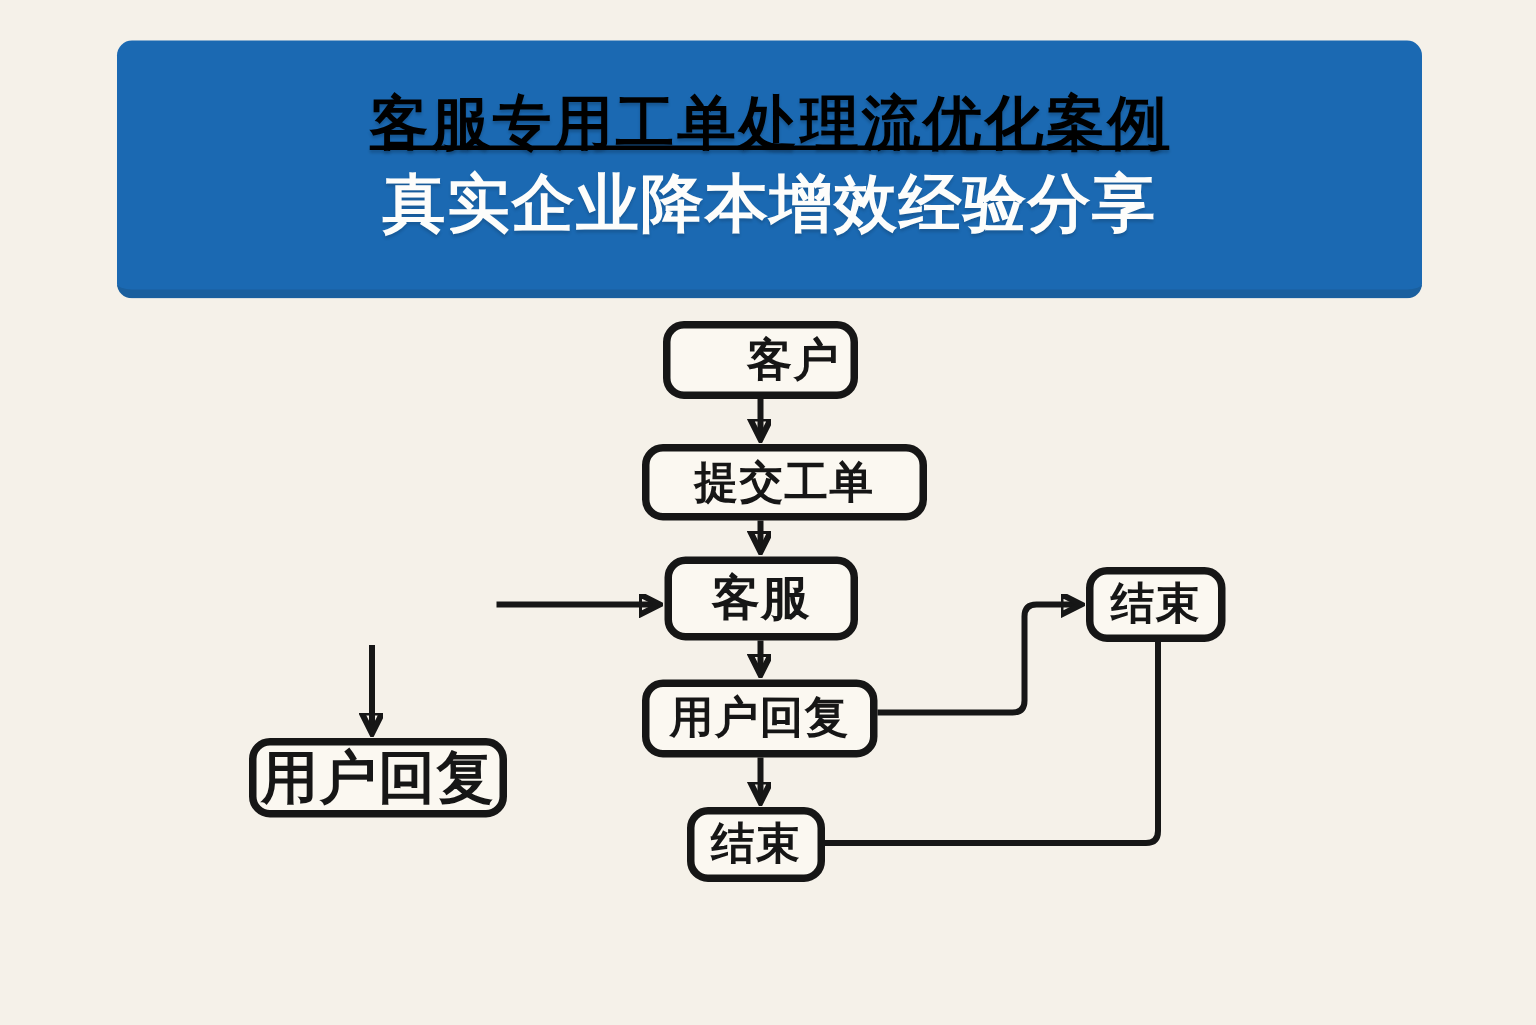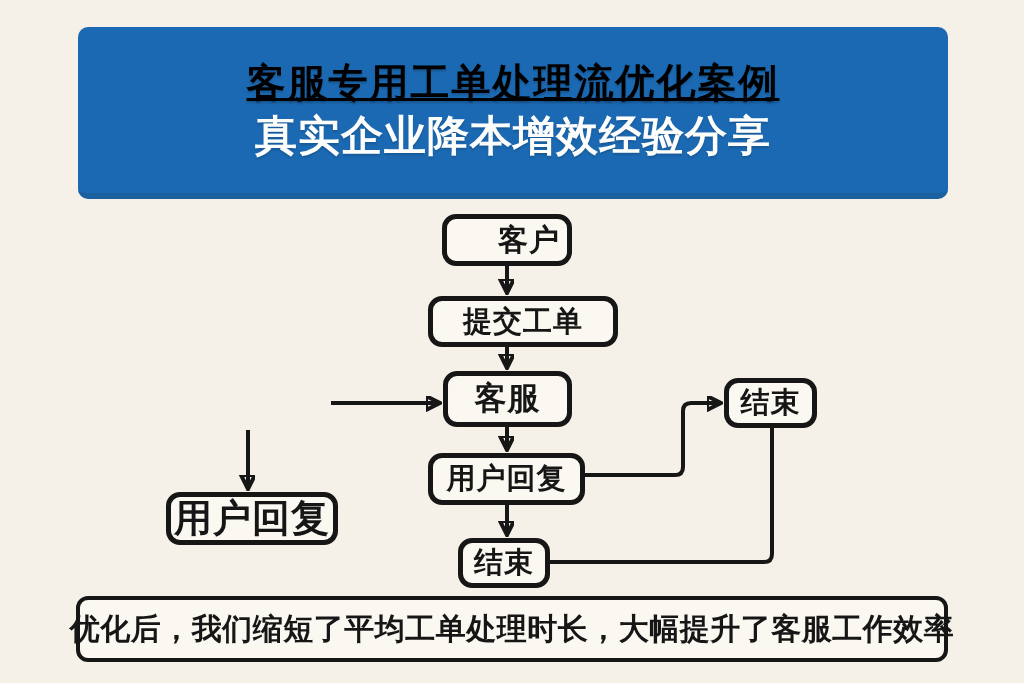--- a/index.html
+++ b/index.html
@@ -158,17 +158,14 @@
   <div class="node node-customer-service">客服</div>
 
   <div class="node node-user-reply">用户回复</div>
 
   <div class="node node-process-ticket">用户回复</div>
 
   <div class="node node-end-right">结束</div>
 
   <div class="node node-end-bottom">结束</div>
 
-  <footer class="note">
-    <span>优化后，我们缩短了平均工单处理时长，大幅提升了客服工作效率</span>
-  </footer>
 
 </div>
 
 </body></html>

